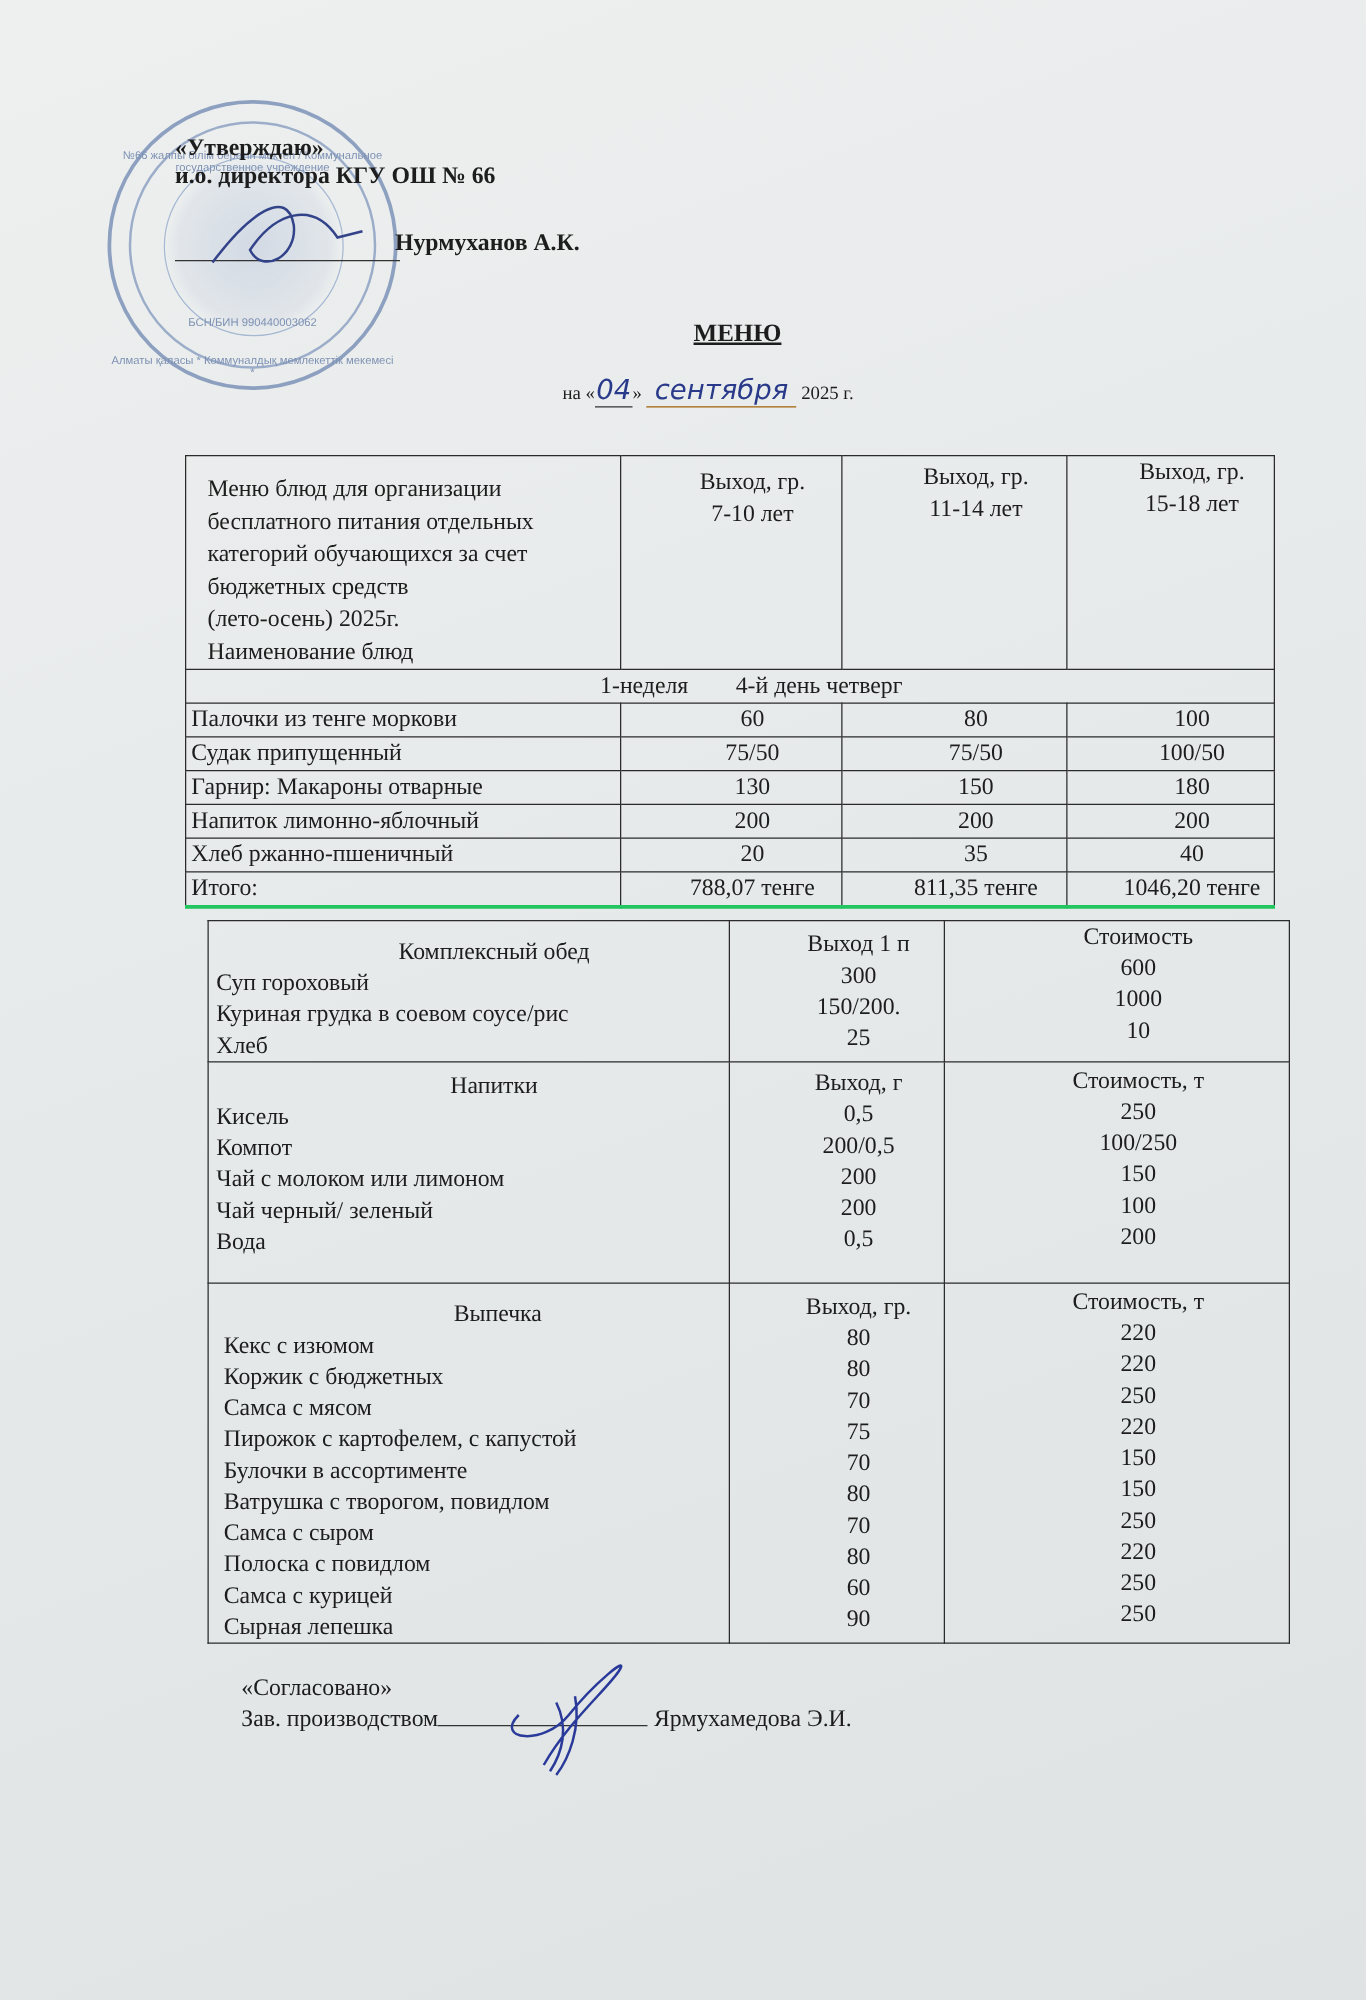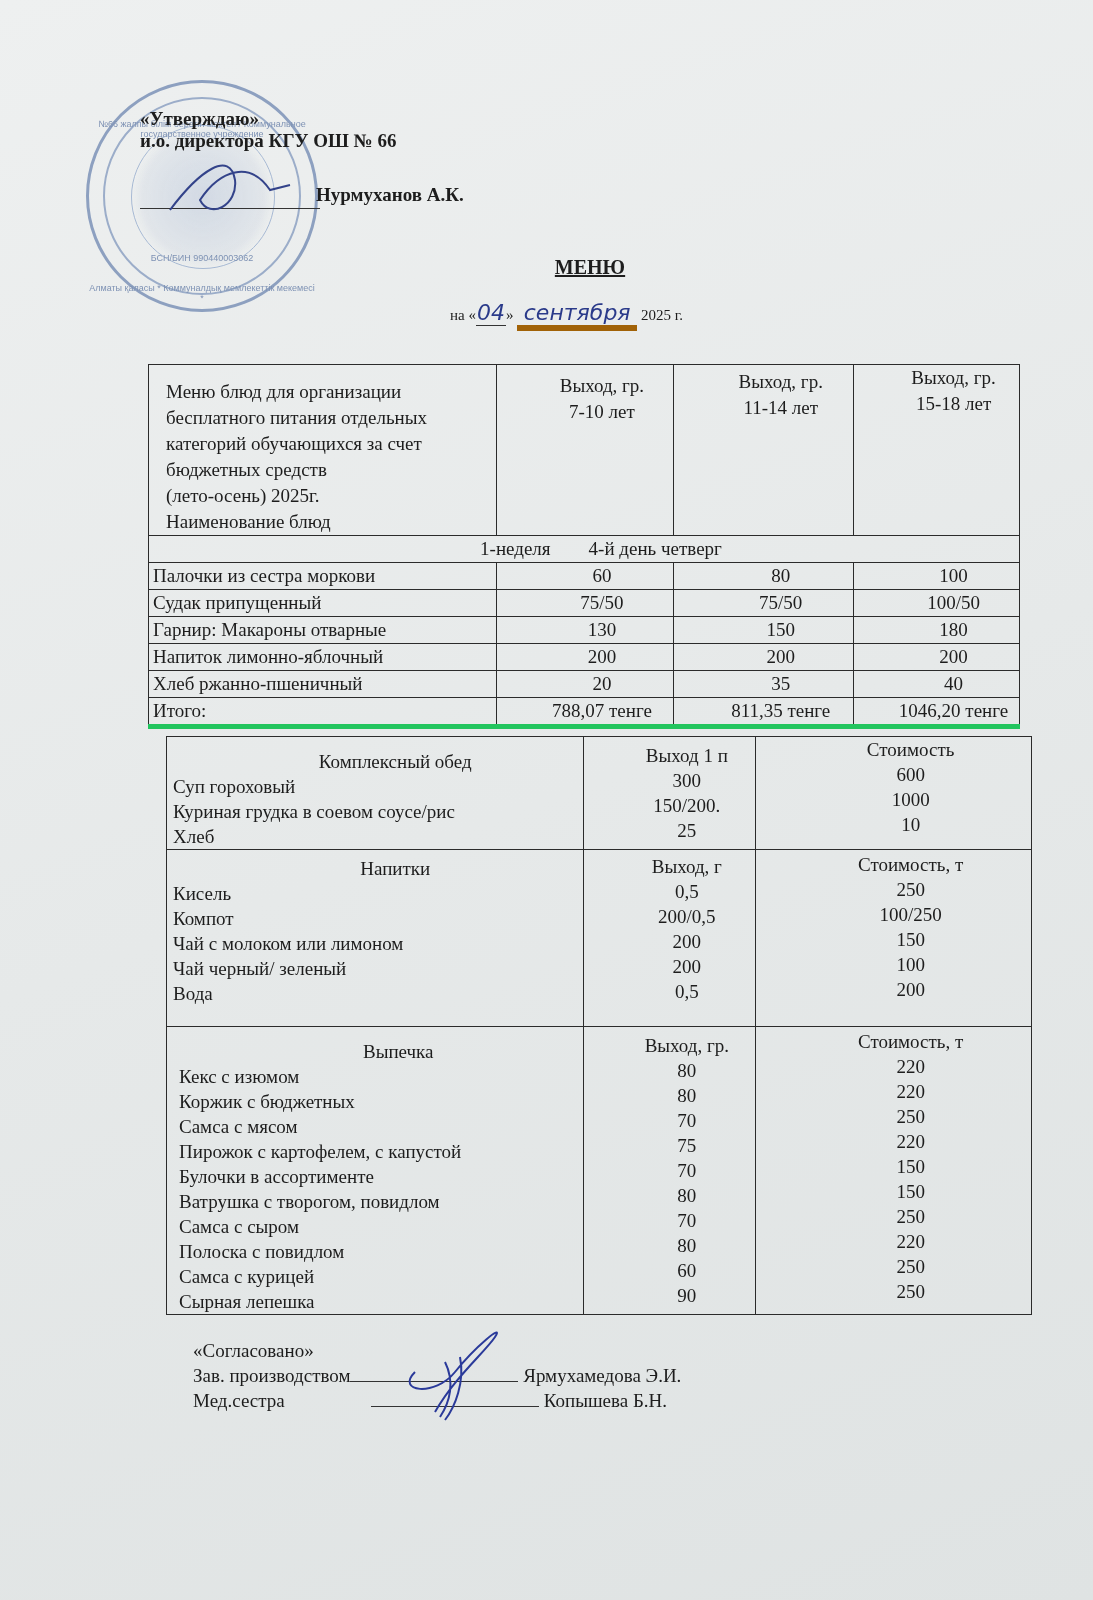--- a/index.html
+++ b/index.html
@@ -55,21 +55,21 @@
 <div class="abs approve" style="left:140px; top:128px;">и.о. директора  КГУ ОШ № 66</div>
 <div class="abs" style="left:140px; top:208px; width:180px; border-bottom:1.5px solid #333;"></div>
 <svg class="abs" style="left:160px; top:150px;" width="140" height="80">
   <path d="M10 60 C40 20, 70 0, 75 30 C78 55, 50 70, 40 50 C60 20, 90 10, 110 40 L130 35" stroke="#33438a" stroke-width="2" fill="none"></path>
 </svg>
 <div class="abs approve" style="left:316px; top:182px;">Нурмуханов А.К.</div>
 
 <div class="abs title">МЕНЮ</div>
 <div class="abs date-line">
   <span>на «</span><span class="hand" style="display:inline-block; border-bottom:1px solid #333; min-width:30px; text-align:center;">04</span><span>»</span>
-  <span class="hand" style="display:inline-block; border-bottom:6px solid #a16207; min-width:120px; text-align:center;">сентября</span>
+  <span class="hand" style="display:inline-block; border-bottom:1px solid #a16207; min-width:120px; text-align:center;">сентября</span>
   <span>2025 г.</span>
 </div>
 
 <table class="t1">
   <colgroup>
       <col style="width:348px">
       <col style="width:178px">
       <col style="width:180px">
       <col style="width:166px">
     </colgroup>
@@ -93,21 +93,21 @@
     </td>
     <td class="center" style="padding-top:0px;">
       <div>Выход, гр.</div>
       <div>15-18 лет</div>
     </td>
   </tr>
   <tr>
     <td colspan="4" class="center" style="white-space:pre;">1-неделя        4-й день четверг</td>
   </tr>
   <tr>
-    <td style="padding-left:4px;">Палочки из сестра моркови</td>
+    <td style="padding-left:4px;">Палочки из тенге моркови</td>
     <td class="center">60</td>
     <td class="center">80</td>
     <td class="center">100</td>
   </tr>
   <tr>
     <td style="padding-left:4px;margin-top:27px;">Судак припущенный</td>
     <td class="center">75/50</td>
     <td class="center">75/50</td>
     <td class="center">100/50</td>
   </tr>
@@ -122,21 +122,21 @@
     <td class="center">200</td>
     <td class="center">200</td>
     <td class="center">200</td>
   </tr>
   <tr>
     <td style="padding-left:4px;">Хлеб ржанно-пшеничный</td>
     <td class="center">20</td>
     <td class="center">35</td>
     <td class="center">40</td>
   </tr>
-  <tr style="border-bottom:5px solid #22c55e;">
+  <tr style="border-bottom:3px solid #22c55e;">
     <td style="padding-left:4px;">Итого:</td>
     <td class="center">788,07 тенге</td>
     <td class="center">811,35  тенге</td>
     <td class="center">1046,20 тенге</td>
   </tr>
 </tbody>
   </table>
 
 <table class="t2">
   <colgroup>
@@ -237,20 +237,16 @@
   </tr>
 </tbody>
   </table>
 
 <div class="abs sig-block">
   <div>«Согласовано»</div>
   <div>
     <span>Зав. производством</span><span class="sig-line"></span>
     <span>Ярмухамедова Э.И.</span>
   </div>
-  <div>
-    <span style="display:inline-block; width:178px;">Мед.сестра</span><span class="sig-line"></span>
-    <span>Копышева Б.Н.</span>
-  </div>
 </div>
 <svg class="abs" style="left:395px; top:1322px;" width="120" height="100">
   <path d="M20 50 C0 70, 40 75, 60 50 C80 25, 110 0, 100 15 C90 30, 60 55, 40 90 M50 40 C60 60, 55 80, 45 95 M65 35 C70 60, 60 85, 50 98" stroke="#2a3a9a" stroke-width="2" fill="none"></path>
 </svg>
 
 </body></html>

